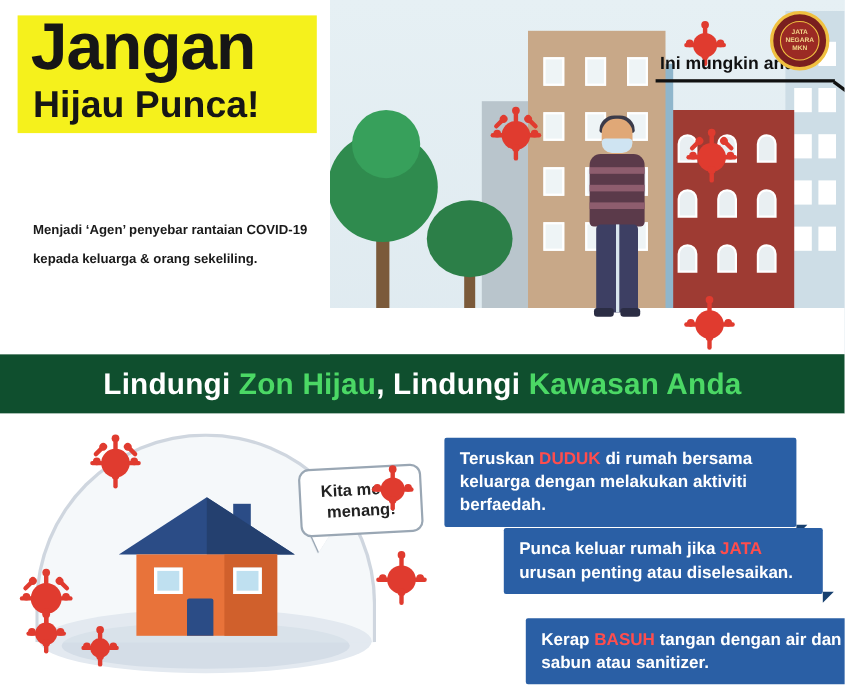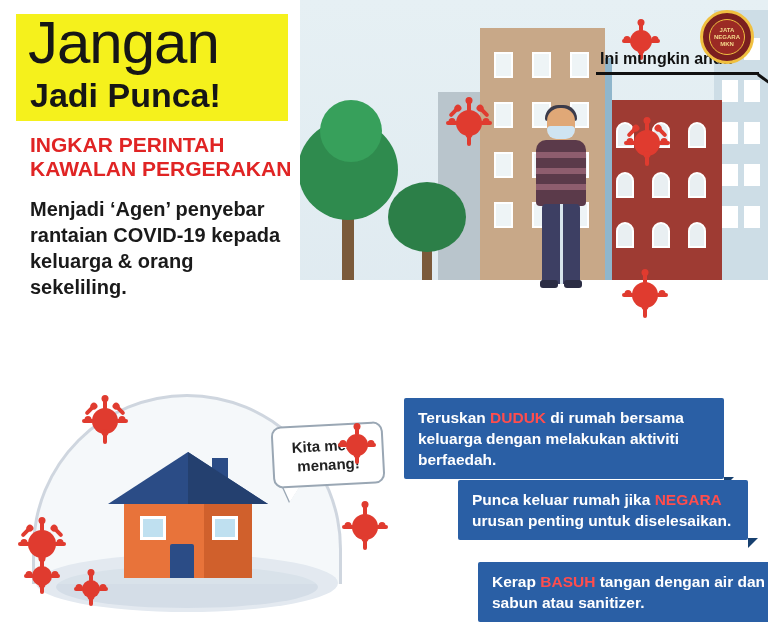--- a/index.html
+++ b/index.html
@@ -39,21 +39,21 @@
   .yellow-band {
     position:absolute;
     left:16px; top:14px;
     width:272px; height:107px;
     background:#f5f11c;
   }
   .jangan {
     position:absolute;
     left:28px; top:14px;
     font-size:60px; line-height:58px;
-    font-weight:normal;
+    font-weight:bold;
     color:#161616;
     letter-spacing:-1px;
   }
   .jadipunca {
     position:absolute;
     left:30px; top:78px;
     font-size:34px; line-height:34px;
     font-weight:bold;
     color:#161616;
   }
@@ -63,21 +63,21 @@
     width:262px;
     font-size:21px; line-height:24px;
     font-weight:bold;
     color:#e02424;
     letter-spacing:0px;
   }
   .menjadi {
     position:absolute;
     left:30px; top:196px;
     width:255px;
-    font-size:20px; line-height:26px;
+    font-size:12px; line-height:26px;
     font-weight:bold;
     color:#1a1a1a;
   }
 
   
   .scene {
     position:absolute;
     left:290px; top:0;
     width:478px; height:322px;
     background:#d9e8ef;
@@ -431,26 +431,30 @@
       <div class="callout-line"></div>
 
       <div class="emblem">
         <div class="emblem-inner">JATA NEGARA MKN</div>
       </div>
     </div>
 
     <div class="headline-panel">
       <div class="yellow-band"></div>
       <div class="jangan">Jangan</div>
-      <div class="jadipunca">Jadi Punca!</div>
-      <div class="ingkar">INGKAR PERINTAH KAWALAN PERGERAKAN</div>
+      <div class="jadipunca">Hijau Punca!</div>
       <div class="menjadi">Menjadi ‘Agen’ penyebar rantaian COVID-19 kepada keluarga &amp; orang sekeliling.</div>
     </div>
   </div>
 
+  <div class="green-banner">
+    <div class="banner-text">
+      <span>Lindungi </span><span class="hl">Zon Hijau</span><span>, Lindungi </span><span class="hl">Kawasan Anda</span>
+    </div>
+  </div>
 
   <div class="bottom-section">
 
     <div class="dome-area">
       <div class="ellipse-base"></div>
       <div class="ellipse-base2"></div>
       <div class="dome"></div>
 
       <div class="house">
         <div class="chimney"></div>
@@ -513,21 +517,21 @@
         <div class="sp" style="left:24px;top:15px;width:10px;height:4px;"></div>
       </div>
     </div>
 
     <div class="cards">
       <div class="card c1">
         <span>Teruskan </span><span class="rd">DUDUK</span><span> di rumah bersama keluarga dengan melakukan aktiviti berfaedah.</span>
         <div class="card-fold"></div>
       </div>
       <div class="card c2">
-        <span>Punca keluar rumah jika </span><span class="rd">NEGARA</span><span> urusan penting untuk diselesaikan.</span>
+        <span>Punca keluar rumah jika </span><span class="rd">JATA</span><span> urusan penting atau diselesaikan.</span>
         <div class="card-fold"></div>
       </div>
       <div class="card c3">
         <span>Kerap </span><span class="rd">BASUH</span><span> tangan dengan air dan sabun atau sanitizer.</span>
         <div class="card-fold"></div>
       </div>
     </div>
 
   </div>
 

